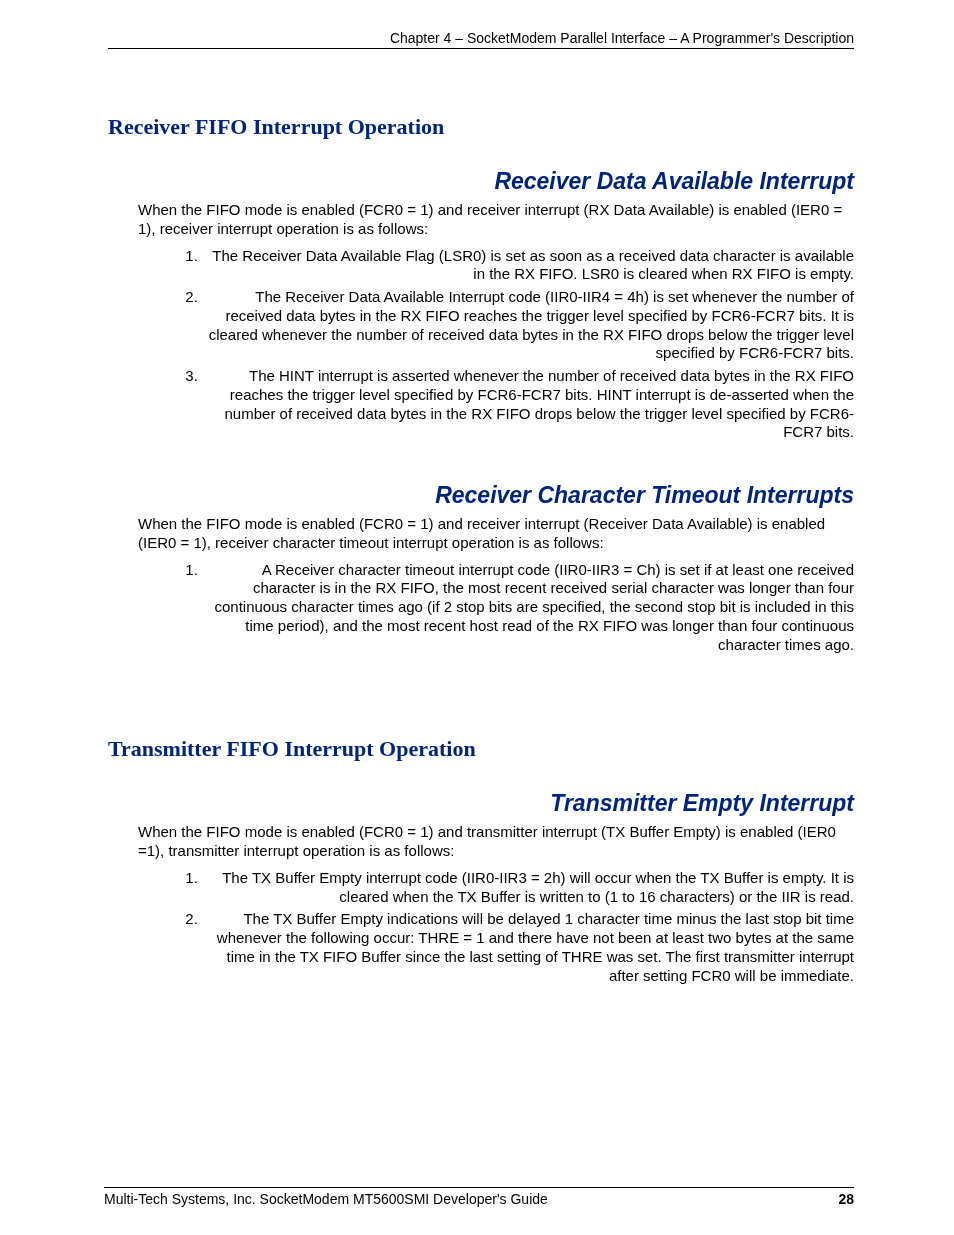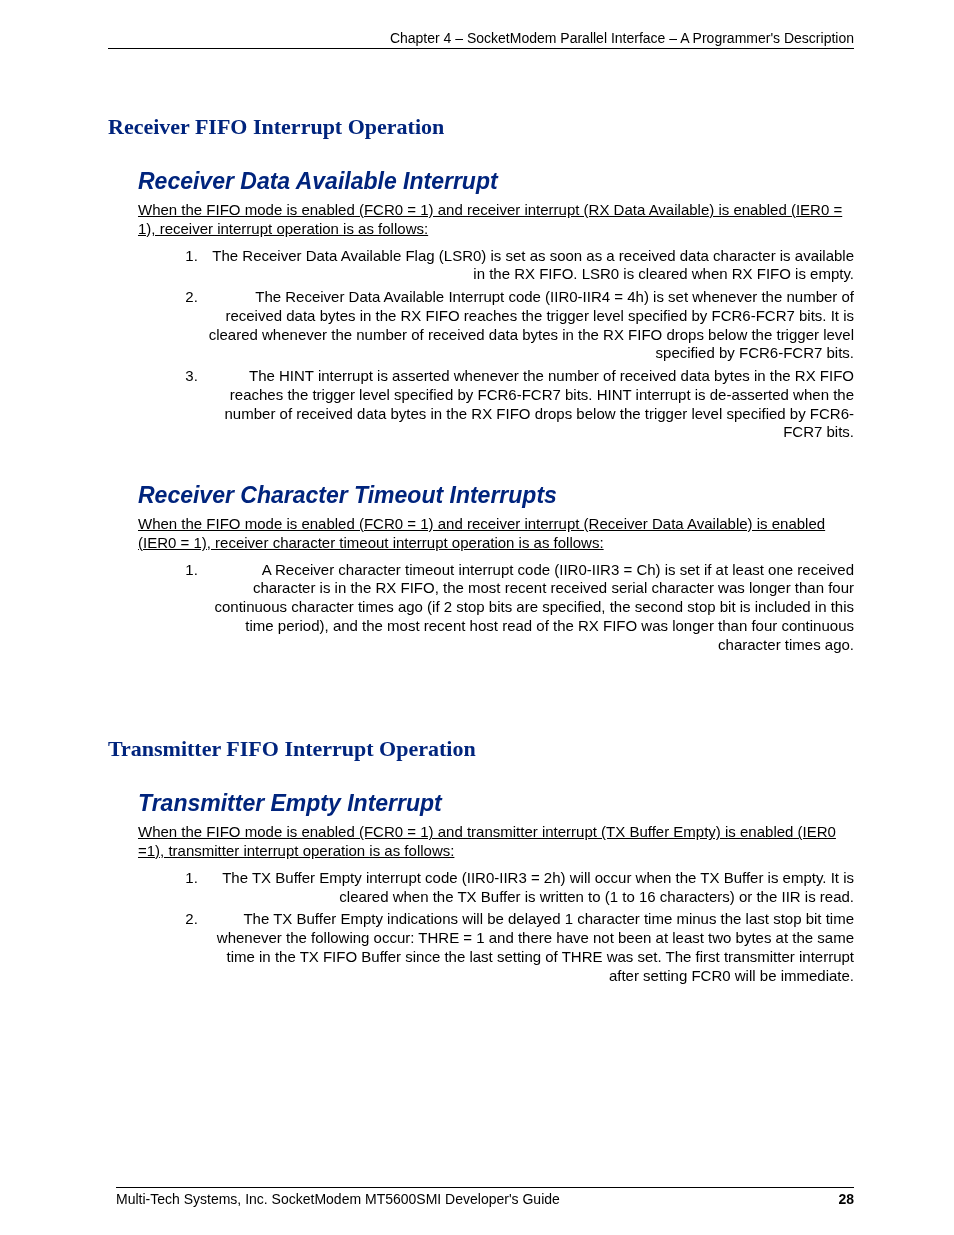--- a/index.html
+++ b/index.html
@@ -31,48 +31,48 @@
     margin: 0 0 28px 0;
   }
   h2.sub-title {
     font-family: Arial, Helvetica, sans-serif;
     font-weight: bold;
     font-style: italic;
     color: #00247d;
     font-size: 23px;
     margin: 0 0 6px 0;
     padding-left: 30px;
+    text-align: right;
   }
   p.body-text {
     font-size: 15px;
     line-height: 1.25;
     margin: 0 0 8px 0;
     padding-left: 30px;
-    text-decoration: underline;
   }
   ol.num-list {
     margin: 0 0 0 0;
     padding-left: 94px;
     font-size: 15px;
     line-height: 1.25;
     text-align: right;
   }
   ol.num-list li {
     padding-left: 6px;
     margin-bottom: 4px;
   }
   .section-gap {
     height: 36px;
   }
   .big-gap {
     height: 78px;
   }
   .footer {
     position: absolute;
-    left: 116px;
+    left: 104px;
     right: 100px;
     bottom: 28px;
     border-top: 1px solid #000;
     padding-top: 3px;
     font-size: 14px;
     display: flex;
     justify-content: space-between;
   }
   .footer .pagenum {
     font-weight: bold;

